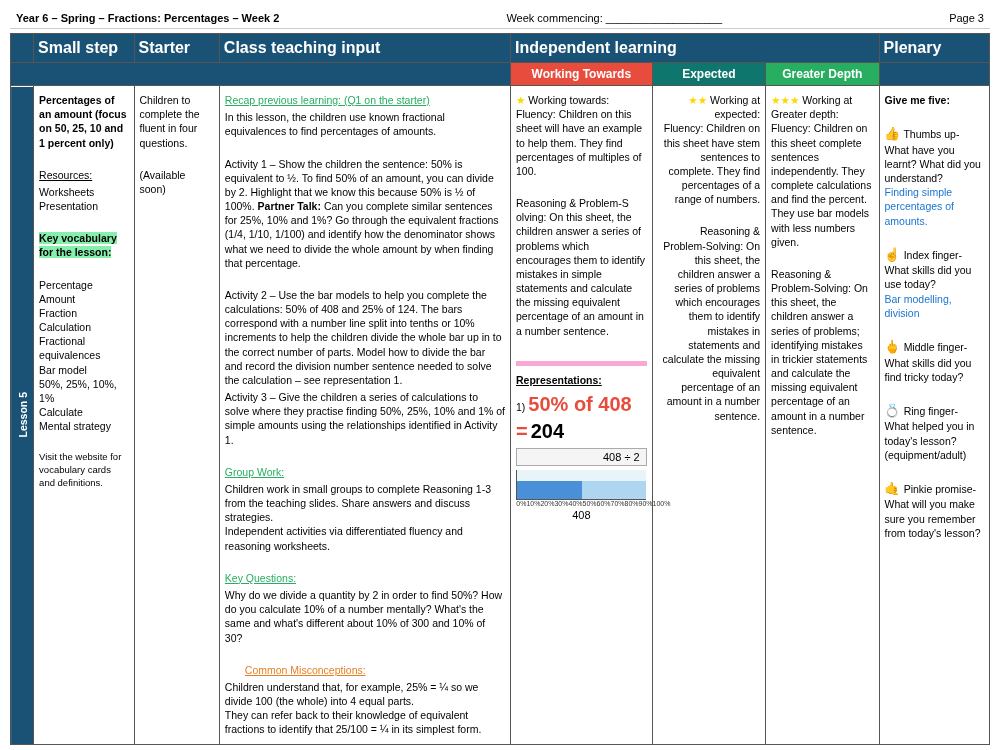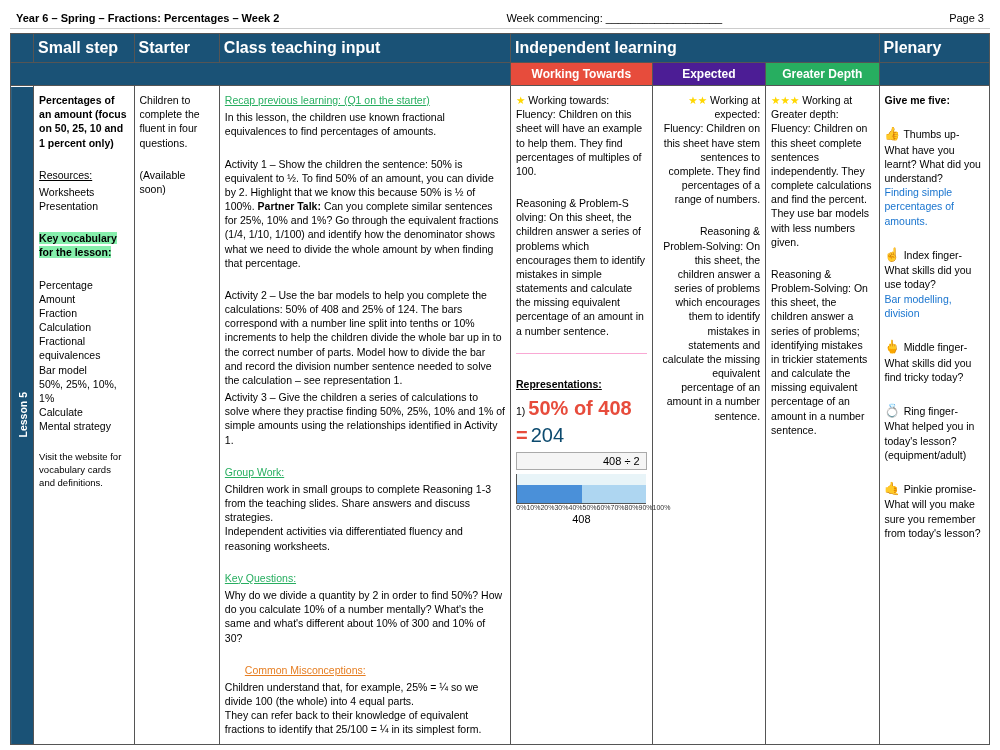--- a/index.html
+++ b/index.html
@@ -56,34 +56,34 @@
       background: #1a5276;
     }
     
     .subheader-row th {
       text-align: center;
       font-size: 12px;
       padding: 4px 3px;
       border: 1px solid #555;
     }
     .subh-working { background: #e74c3c; color: white; }
-    .subh-expected { background: #4c1d95; color: white; }
+    .subh-expected { background: #0f766e; color: white; }
     .subh-greater { background: #27ae60; color: white; }
     .underline { text-decoration: underline; }
     .bold { font-weight: bold; }
     .blue-link { color: #1a75cf; }
     .red-large { color: #e74c3c; font-size: 20px; font-weight: bold; }
-    .orange-large { color: #0c4a6e; font-size: 20px; font-weight: normal; }
+    .orange-large { color: #000000; font-size: 20px; font-weight: bold; }
 
     .star { color: gold; }
 
     .representations-section {
-      border-top: 1px solid #f9a8d4;
-      padding-top: 20px;
-      margin-top: 0;
+      border-top: 5px solid #f9a8d4;
+      padding-top: 4px;
+      margin-top: 8px;
     }
     .bar-chart-wrapper {
       display: flex;
       flex-direction: column;
       align-items: center;
       font-size: 9px;
     }
     .bar-container {
       display: flex;
       align-items: flex-end;

